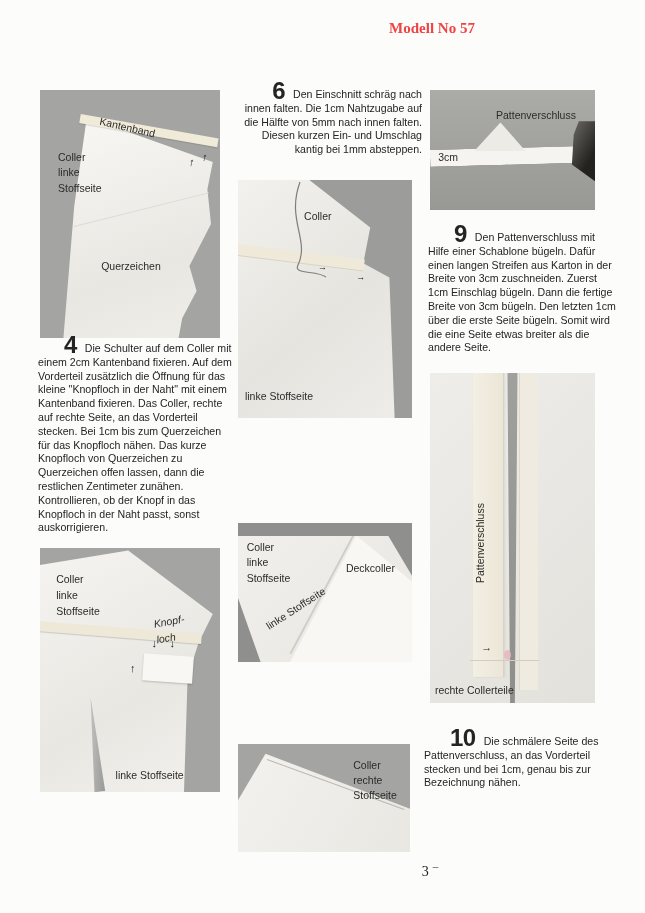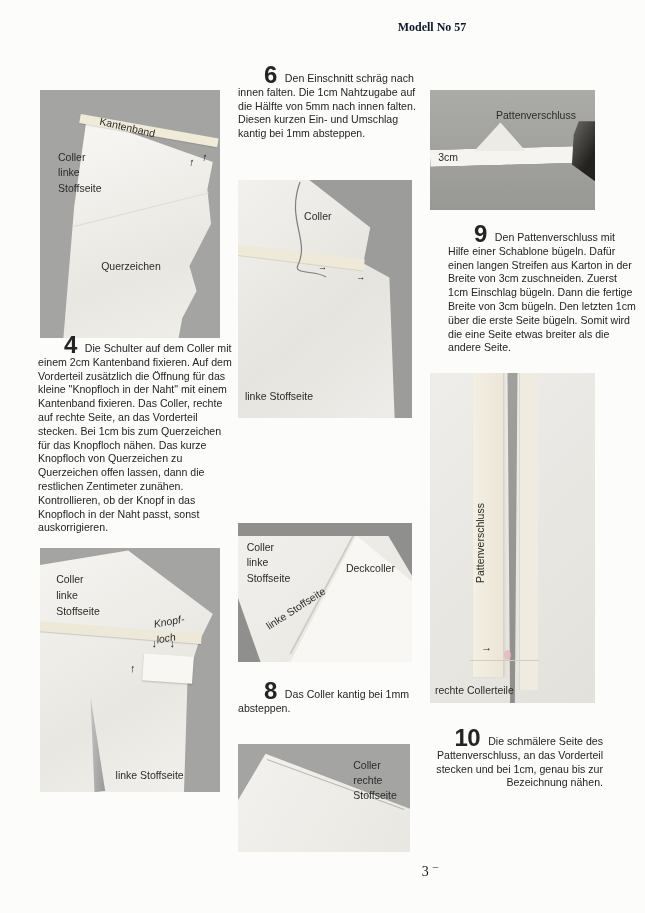--- a/index.html
+++ b/index.html
@@ -1,19 +1,19 @@
 <!DOCTYPE html>
 <html><head>
 <meta charset="utf-8">
 <style>
   html,body{margin:0;padding:0;background:#fbfbfa;}
   .page{position:relative;width:645px;height:913px;background:#fcfcfb;margin:0 auto;
         font-family:"Liberation Sans","DejaVu Sans",sans-serif;color:#242424;overflow:hidden;}
   .header{position:absolute;left:332px;top:20px;width:200px;text-align:center;
-          font-family:"Liberation Serif","DejaVu Serif",serif;font-weight:700;font-size:12px;color:#0f172a;}
+          font-family:"Liberation Serif","DejaVu Serif",serif;font-weight:700;font-size:15px;color:#ef4444;}
   .photo{position:absolute;overflow:hidden;background:#a4a4a2;}
   .lbl{position:absolute;font-size:10.5px;font-weight:500;line-height:1.5;color:#2b2b29;white-space:pre-line;}
   .arrow{position:absolute;font-size:11px;color:#222;line-height:1;}
   .step{position:absolute;font-size:10.6px;line-height:13.8px;color:#242424;text-indent:26px;text-align:left;}
   .step-num{font-size:24px;font-weight:700;line-height:0;padding-right:8px;letter-spacing:-0.5px;vertical-align:-1px;}
   .footer{position:absolute;left:330px;top:860px;width:200px;text-align:center;
           font-family:"Liberation Serif","DejaVu Serif",serif;font-size:14px;color:#1c1c1c;}
   .footer .dash{font-size:11px;vertical-align:6px;margin-left:4px;}
   .shape{position:absolute;}
   
@@ -101,21 +101,21 @@
 Stoffseite</span>
     <span class="lbl" style="left:64%;top:27%;transform:rotate(-10deg);font-style:italic;">Knopf-
 loch</span>
     <span class="arrow" style="left:62%;top:37%;">↓</span>
     <span class="arrow" style="left:72%;top:37%;">↓</span>
     <span class="arrow" style="left:50%;top:47%;">↑</span>
     <span class="lbl" style="left:42%;top:90%;">linke Stoffseite</span>
   </div>
 
 
-  <div class="step" style="left:238px;top:72px;width:184px;">
+  <div class="step" style="left:238px;top:88px;width:184px;text-align:right;">
     <span class="step-num">6</span><span>Den Einschnitt schräg nach innen falten. Die 1cm Nahtzugabe auf die Hälfte von 5mm nach innen falten. Diesen kurzen Ein- und Umschlag kantig bei 1mm absteppen.</span>
   </div>
 
   <div class="photo" style="left:238px;top:180px;width:174px;height:238px;background:#9c9c9a;">
     <div class="shape m1-fabric"></div>
     <div class="shape m1-band"></div>
     <svg class="thread" width="174" height="238" viewBox="0 0 174 238">
       <path d="M62,2 C48,40 72,60 60,85 C55,95 78,90 88,97" fill="none" stroke="#7e7e7c" stroke-width="1.2"></path>
     </svg>
     <span class="lbl" style="left:38%;top:12%;">Coller</span>
@@ -132,58 +132,55 @@
     <div class="shape m2-graytop"></div>
     <div class="shape m2-graytr"></div>
     <div class="shape m2-graybl"></div>
     <span class="lbl" style="left:5%;top:12%;">Coller
 linke
 Stoffseite</span>
     <span class="lbl" style="left:62%;top:27%;text-align:center;">Deckcoller</span>
     <span class="lbl" style="left:14%;top:56%;transform:rotate(-33deg);white-space:nowrap;">linke Stoffseite</span>
   </div>
 
-  <div class="step" style="left:238px;top:688px;width:184px;">
-    <span class="step-num">8</span><span>Das Coller kantig bei 1mm absteppen.</span>
-  </div>
 
   <div class="photo" style="left:238px;top:744px;width:172px;height:108px;">
     <div class="shape m3-fabric"></div>
     <div class="shape m3-seam"></div>
     <span class="lbl" style="left:67%;top:13%;line-height:1.45;">Coller
 rechte
 Stoffseite</span>
   </div>
 
   <div class="photo" style="left:430px;top:90px;width:165px;height:120px;">
     <div class="shape r1-bg"></div>
     <div class="shape r1-strip"></div>
     <div class="shape r1-fold"></div>
     <div class="shape r1-iron"></div>
     <span class="lbl" style="left:40%;top:15%;">Pattenverschluss</span>
     <span class="lbl" style="left:5%;top:50%;">3cm</span>
   </div>
 
-  <div class="step" style="left:448px;top:231px;width:190px;">
+  <div class="step" style="left:428px;top:231px;width:190px;">
     <span class="step-num">9</span><span>Den Pattenverschluss mit Hilfe einer Schablone bügeln. Dafür einen langen Streifen aus Karton in der Breite von 3cm zuschneiden. Zuerst 1cm Einschlag bügeln. Dann die fertige Breite von 3cm bügeln. Den letzten 1cm über die erste Seite bügeln. Somit wird die eine Seite etwas breiter als die andere Seite.</span>
   </div>
 
   <div class="photo" style="left:430px;top:373px;width:165px;height:330px;">
     <div class="shape r2-base"></div>
     <div class="shape r2-gap"></div>
     <div class="shape r2-strip"></div>
     <div class="shape r2-strip2"></div>
     <div class="shape r2-crease"></div>
     <div class="shape r2-pink"></div>
     <span class="r2-vlabel">Pattenverschluss</span>
     <span class="arrow" style="left:31%;top:81.5%;font-weight:700;">→</span>
     <span class="lbl" style="left:3%;top:94%;">rechte Collerteile</span>
   </div>
 
-  <div class="step" style="left:413px;top:735px;width:190px;text-align:right;">
+  <div class="step" style="left:424px;top:735px;width:190px;">
     <span class="step-num">10</span><span>Die schmälere Seite des Pattenverschluss, an das Vorderteil stecken und bei 1cm, genau bis zur Bezeichnung nähen.</span>
   </div>
 
   <div class="footer">
     <span>3</span><span class="dash">–</span>
   </div>
 
 </div>
 
 </body></html>

